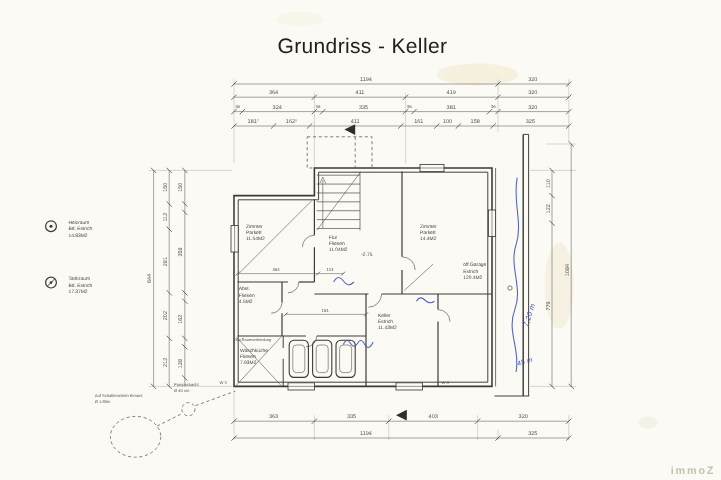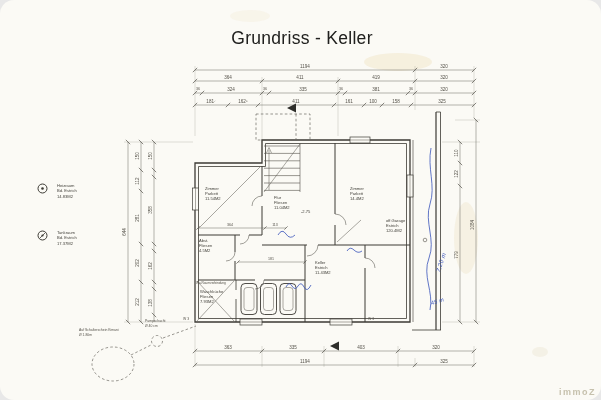--- a/index.html
+++ b/index.html
@@ -1,18 +1,18 @@
 <!DOCTYPE html>
 <html><head>
 <meta charset="utf-8">
 <style>
   html,body{margin:0;padding:0;background:#e8e8e8;}
   .paper{
     position:relative;width:601px;height:400px;overflow:hidden;
-    background:#fbfaf5;font-family:"Liberation Sans",sans-serif;border-radius:14px;
+    background:#fbfaf5;font-family:"Liberation Sans",sans-serif;
   }
   svg{position:absolute;inset:0;}
   text{font-family:"Liberation Sans",sans-serif;fill:#4a4841;}
   .title{font-size:17.5px;fill:#20201e;letter-spacing:.3px;}
   .dim{font-size:4.6px;fill:#55524a;}
   .dimS{font-size:3.6px;fill:#55524a;}
   .room{font-size:4.1px;fill:#413f39;}
   .tiny{font-size:3.2px;fill:#55524a;}
   .note{font-size:3.4px;fill:#55524a;}
   .legendtx{font-size:4.1px;fill:#45433d;}

